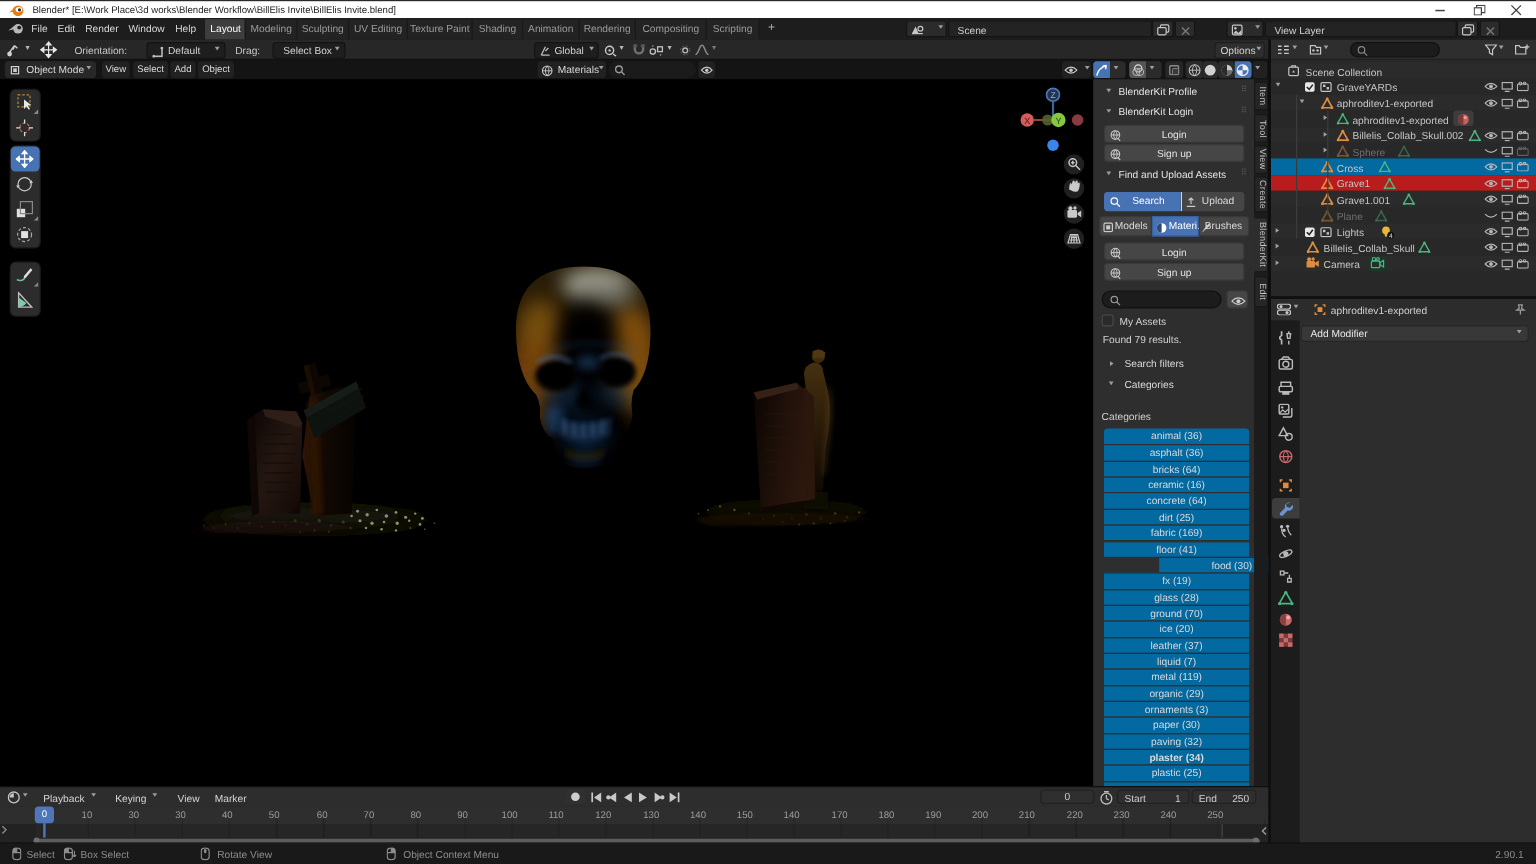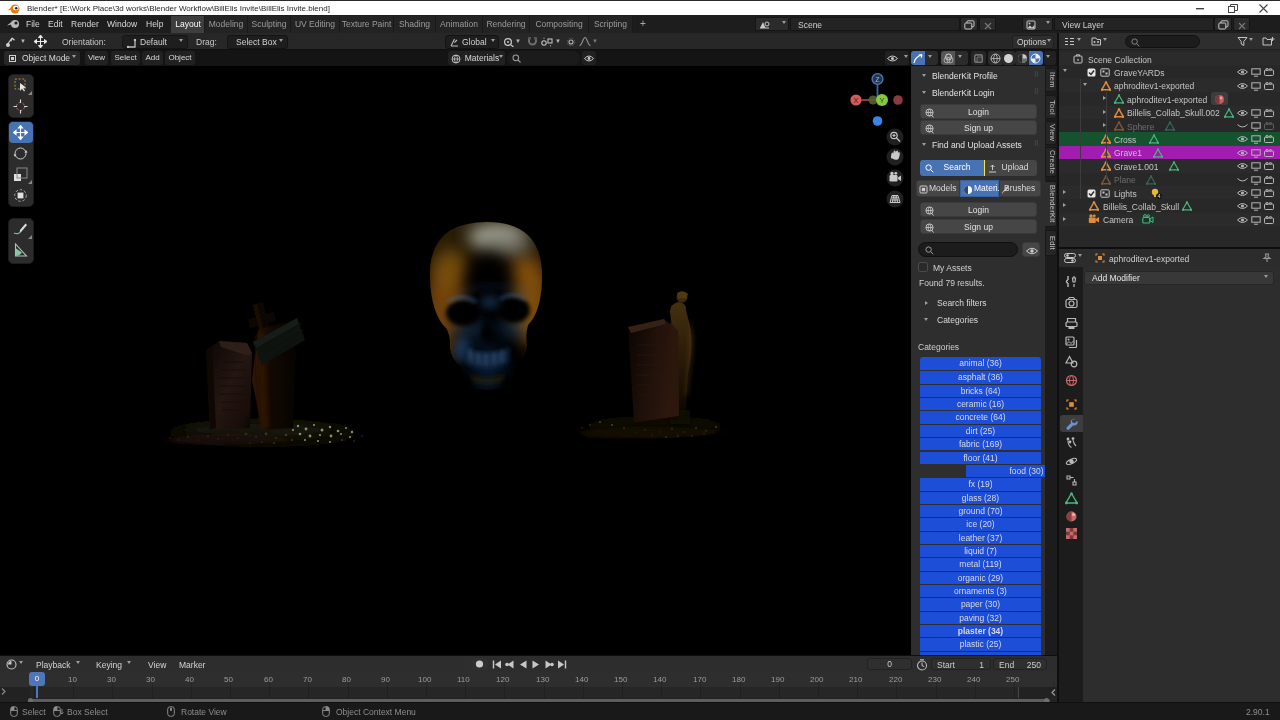--- a/index.html
+++ b/index.html
@@ -24,21 +24,21 @@
 #vpheader { position:absolute; left:0; top:0; width:1057px; height:16px; background:#141414; }
 .vmenu { position:absolute; top:1px; height:14px; line-height:14px; background:#212121; border-radius:3px; color:#d8d8d8; text-align:center; }
 
 .tgroup { position:absolute; left:8px; width:26px; background:#2c2c2c; border-radius:5px; border:1px solid #1c1c1c; }
 .tbtn { width:24px; height:21px; position:relative; }
 .tbtn.active { background:#4772b3; border-radius:4px; }
 
 #npanel { position:absolute; left:911px; top:16px; width:134px; height:590px; background:#2e2e2e; font-size:8.5px;}
 .phead { position:absolute; left:21px; color:#e2e2e2; }
 .btn { position:absolute; background:#464646; border:1px solid #3a3a3a; border-radius:3px; color:#e2e2e2; text-align:center; }
-.cat { position:absolute; left:9px; width:121px; height:13.35px; background:#1d4ed8; border-top:1px solid #2e2e2e; color:#dadada; text-align:center; line-height:13px; font-size:8.5px; }
+.cat { position:absolute; left:9px; width:121px; height:13.35px; background:#0369a1; border-top:1px solid #2e2e2e; color:#dadada; text-align:center; line-height:13px; font-size:8.5px; }
 
 #rtabs { position:absolute; left:1045px; top:16px; width:12px; height:590px; background:#1c1c1c; }
 .rtab { position:absolute; left:0; width:12px; background:#262626; border:1px solid #171717; border-radius:0 3px 3px 0; }
 .rtab .rt { position:absolute; left:1px; top:0; width:10px; color:#c2c2c2; font-size:7.5px; writing-mode:vertical-rl; text-align:center; height:100%; letter-spacing:0.3px; }
 .rtab.active { background:#2e2e2e; border-left:1px solid #2e2e2e; }
 
 #outliner { left:1059px; top:33px; width:221px; height:214px; background:#282828; overflow:hidden; font-size:8.5px;}
 #outlhead { position:absolute; left:0; top:0; width:221px; height:17px; background:#2e2e2e; border-bottom:1px solid #212121;}
 .orow { position:absolute; left:0; width:221px; height:13.4px; color:#c5c5c5; }
 .orow .nm { position:absolute; top:2.5px; white-space:nowrap; }
@@ -888,21 +888,21 @@
       <svg style="position:absolute;left:192px;top:3px" width="10" height="9" viewBox="0 0 10 9">
             <rect x="0.8" y="0.8" width="8.4" height="5.4" fill="none" stroke="#b5b5b5" stroke-width="1"></rect>
             <path d="M3 8.2 h4" stroke="#b5b5b5" stroke-width="1"></path>
           </svg>
       <svg style="position:absolute;left:205px;top:3px;opacity:0.4" width="10" height="8" viewBox="0 0 10 8">
             <rect x="0.5" y="2" width="9" height="5.5" rx="1" fill="none" stroke="#b5b5b5" stroke-width="1"></rect>
             <circle cx="3" cy="1.5" r="1.2" fill="none" stroke="#b5b5b5" stroke-width="0.9"></circle>
             <circle cx="6.5" cy="1.3" r="1" fill="none" stroke="#b5b5b5" stroke-width="0.9"></circle>
           </svg>
     </div>
-    <div class="orow" style="top:99.4px;background:#14532d;text-decoration:underline;">
+    <div class="orow" style="top:99.4px;background:#0369a1;text-decoration:underline;">
       <svg style="position:absolute;left:42px;top:2px" width="10" height="10" viewBox="0 0 10 10">
             <path d="M5 1.2 L9.3 8.8 L0.7 8.8 Z" fill="none" stroke="#dd8d3d" stroke-width="1.4"></path>
             <circle cx="5" cy="1.4" r="1.2" fill="#dd8d3d"></circle>
             <circle cx="9" cy="8.8" r="1.2" fill="#dd8d3d"></circle>
             <circle cx="1" cy="8.8" r="1.2" fill="#dd8d3d"></circle>
           </svg>
       <span class="nm" style="left:55px;">Cross</span>
       <svg style="position:absolute;left:90px;top:2px" width="10" height="10" viewBox="0 0 10 10">
             <path d="M5 1.2 L9.3 8.8 L0.7 8.8 Z" fill="none" stroke="#49b57f" stroke-width="1.2"></path>
             <circle cx="5" cy="1.4" r="1.1" fill="#49b57f"></circle>
@@ -916,21 +916,21 @@
       <svg style="position:absolute;left:192px;top:3px" width="10" height="9" viewBox="0 0 10 9">
             <rect x="0.8" y="0.8" width="8.4" height="5.4" fill="none" stroke="#b5b5b5" stroke-width="1"></rect>
             <path d="M3 8.2 h4" stroke="#b5b5b5" stroke-width="1"></path>
           </svg>
       <svg style="position:absolute;left:205px;top:3px" width="10" height="8" viewBox="0 0 10 8">
             <rect x="0.5" y="2" width="9" height="5.5" rx="1" fill="none" stroke="#b5b5b5" stroke-width="1"></rect>
             <circle cx="3" cy="1.5" r="1.2" fill="none" stroke="#b5b5b5" stroke-width="0.9"></circle>
             <circle cx="6.5" cy="1.3" r="1" fill="none" stroke="#b5b5b5" stroke-width="0.9"></circle>
           </svg>
     </div>
-    <div class="orow" style="top:112.8px;background:#a21caf;">
+    <div class="orow" style="top:112.8px;background:#b91c1c;">
       <svg style="position:absolute;left:42px;top:2px" width="10" height="10" viewBox="0 0 10 10">
             <path d="M5 1.2 L9.3 8.8 L0.7 8.8 Z" fill="none" stroke="#dd8d3d" stroke-width="1.4"></path>
             <circle cx="5" cy="1.4" r="1.2" fill="#dd8d3d"></circle>
             <circle cx="9" cy="8.8" r="1.2" fill="#dd8d3d"></circle>
             <circle cx="1" cy="8.8" r="1.2" fill="#dd8d3d"></circle>
           </svg>
       <span class="nm" style="left:55px;">Grave1</span>
       <svg style="position:absolute;left:94px;top:2px" width="10" height="10" viewBox="0 0 10 10">
             <path d="M5 1.2 L9.3 8.8 L0.7 8.8 Z" fill="none" stroke="#49b57f" stroke-width="1.2"></path>
             <circle cx="5" cy="1.4" r="1.1" fill="#49b57f"></circle>

